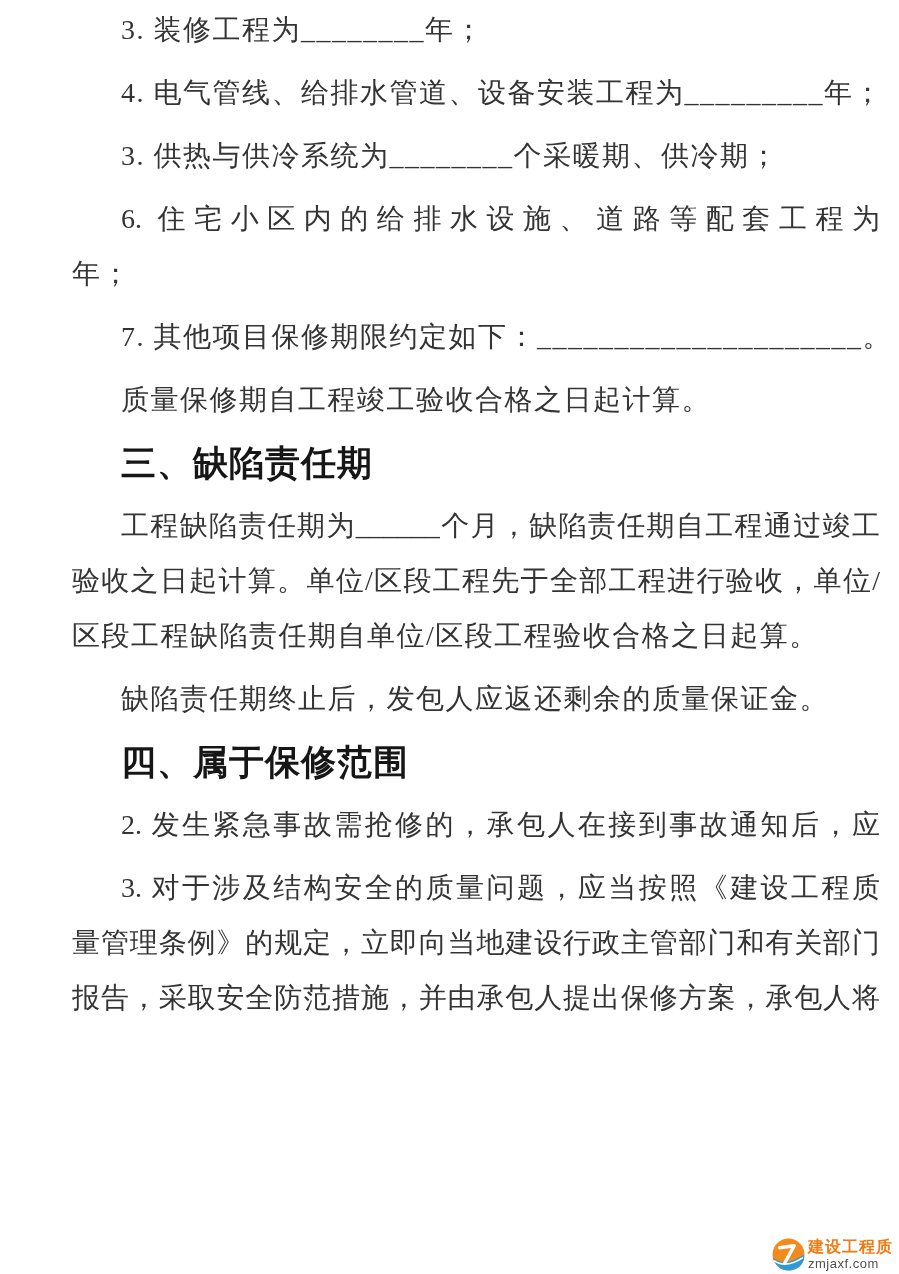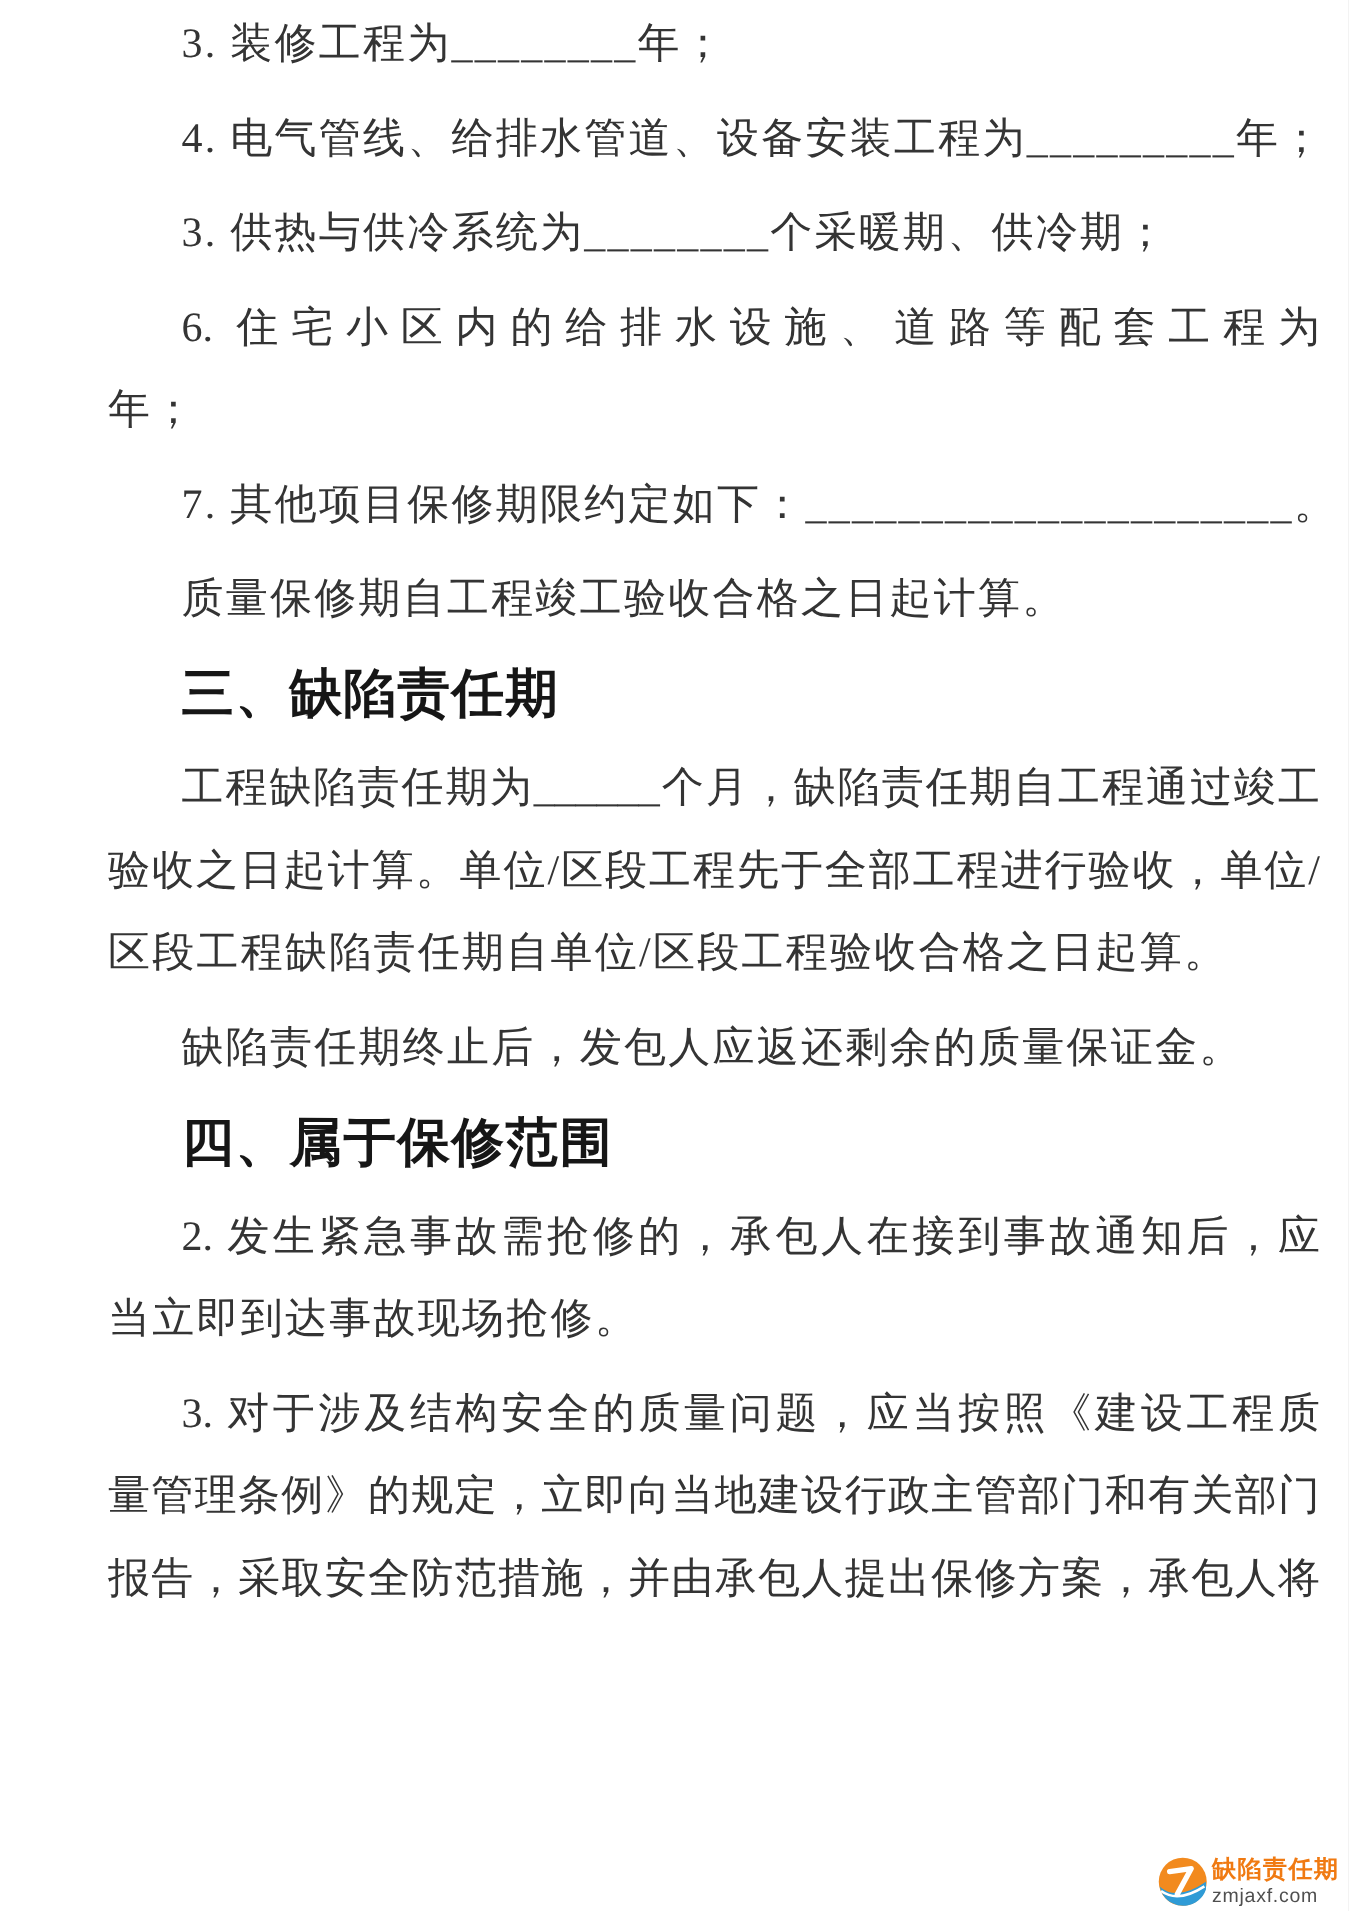--- a/index.html
+++ b/index.html
@@ -109,38 +109,37 @@
       <span class="ln indent" style="display:block">缺陷责任期终止后，发包人应返还剩余的质量保证金。</span>
     </p>
 
     <p class="para">
       <span class="ln heading indent" style="display:block">四、属于保修范围</span>
     </p>
 
 
     <p class="para">
       <span class="ln indent fill" style="display:block">2. 发生紧急事故需抢修的，承包人在接到事故通知后，应</span>
-      <span class="ln" style="display:block">当立即到达事故现场抢修。</span>
     </p>
 
     <p class="para">
       <span class="ln indent fill" style="display:block">3. 对于涉及结构安全的质量问题，应当按照《建设工程质</span>
       <span class="ln fill" style="display:block">量管理条例》的规定，立即向当地建设行政主管部门和有关部门</span>
       <span class="ln fill" style="display:block">报告，采取安全防范措施，并由承包人提出保修方案，承包人将</span>
     </p>
 
   </div>
 
   <div class="watermark">
     <span class="wm-logo">
       <svg viewBox="0 0 32 32" width="33" height="33" aria-hidden="true">
         <circle cx="16" cy="16" r="15.5" fill="#f28a1e"></circle>
         <path d="M1 19 Q 12 29 31 16 L 31 21 A 15.5 15.5 0 0 1 3 24 Z" fill="#2f9bd6"></path>
         <path d="M2 22 Q 13 30 30 19" stroke="#ffffff" stroke-width="1.6" fill="none"></path>
         <path d="M7.5 9.5 L 21.5 7.5 L 12.5 24" stroke="#ffffff" stroke-width="3.4" fill="none" stroke-linecap="round" stroke-linejoin="round"></path>
       </svg>
     </span>
     <span class="wm-text">
-      <span class="wm-brand">缺陷责任期</span>
+      <span class="wm-brand">建设工程质</span>
       <span class="wm-site">zmjaxf.com</span>
     </span>
   </div>
 </div>
 
 </body></html>

